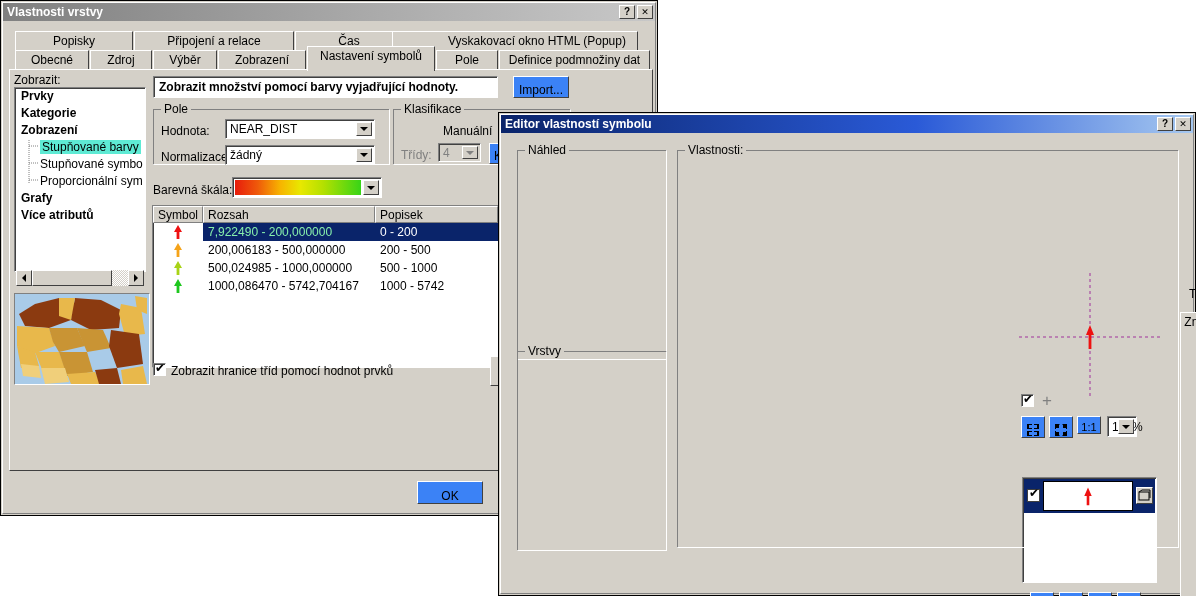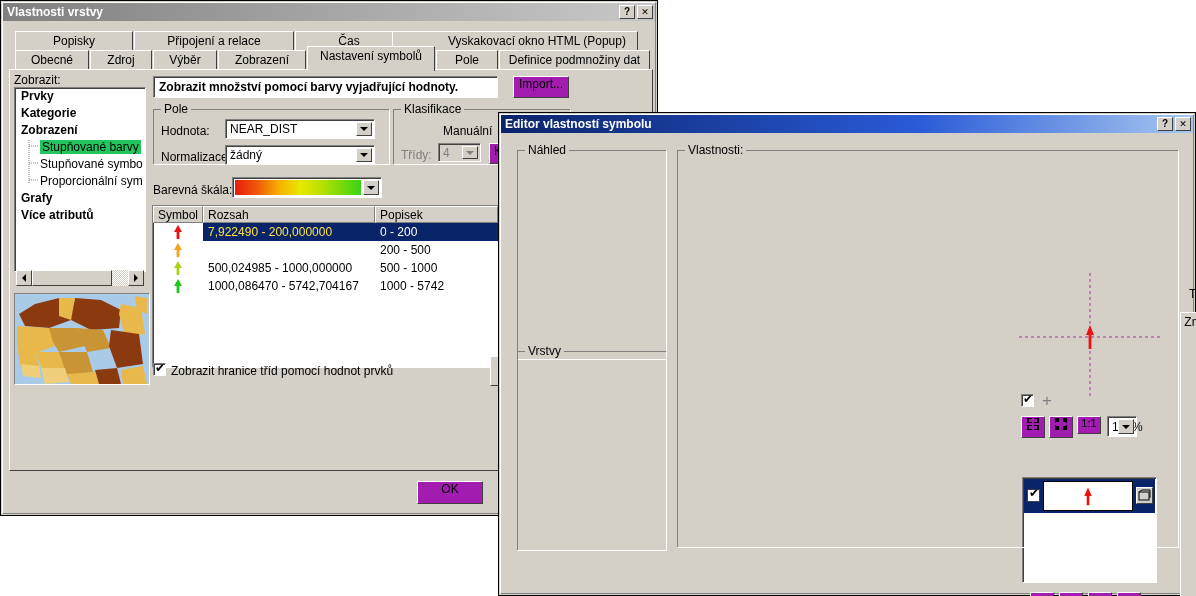--- a/index.html
+++ b/index.html
@@ -38,23 +38,23 @@
          box-shadow:inset 1px 1px 0 #404040;}
   .combo .txt{position:absolute;left:4px;top:50%;transform:translateY(-50%);white-space:nowrap;}
   .combo .arw{position:absolute;right:2px;top:2px;bottom:2px;width:16px;background:#d4d0c8;
               border-top:1px solid #fff;border-left:1px solid #fff;border-right:1px solid #404040;border-bottom:1px solid #404040;
               box-sizing:border-box;display:flex;align-items:center;justify-content:center;}
   .combo.dis{background:#d4d0c8;}
   .combo.dis .txt{color:#808080;}
   .caret{width:0;height:0;border-left:4px solid transparent;border-right:4px solid transparent;border-top:4px solid #000;}
   .caret.dis{border-top-color:#808080;}
 
-  .btn{position:absolute;background:#a21caf;box-sizing:border-box;
+  .btn{position:absolute;background:#3b82f6;box-sizing:border-box;
        border-top:1px solid #fff;border-left:1px solid #fff;border-right:1px solid #404040;border-bottom:1px solid #404040;
-       display:flex;align-items:flex-start;justify-content:center;font-size:12px;cursor:default;}
+       display:flex;align-items:flex-end;justify-content:center;font-size:12px;cursor:default;}
 
   .chk{position:absolute;width:13px;height:13px;background:#fff;box-sizing:border-box;
        border-top:1px solid #808080;border-left:1px solid #808080;border-right:1px solid #fff;border-bottom:1px solid #fff;
        box-shadow:inset 1px 1px 0 #404040;}
   .chk::after{content:"\2714";position:absolute;left:1px;top:-3px;font-size:12px;font-weight:bold;color:#000;}
 
   
   .tab{position:absolute;background:#d4d0c8;box-sizing:border-box;text-align:center;white-space:nowrap;
        border-top:1px solid #fff;border-left:1px solid #fff;border-right:1px solid #404040;
        font-size:12px;padding-top:2px;}
@@ -97,21 +97,21 @@
   <div style="position:absolute;left:8px;top:68px;width:642px;height:400px;background:#d4d0c8;
               border-top:1px solid #fff;border-left:1px solid #fff;border-right:1px solid #404040;border-bottom:1px solid #404040;"></div>
 
   <div class="lbl" style="left:13px;top:72px;">Zobrazit:</div>
 
   <div class="field" style="left:13px;top:86px;width:132px;height:185px;"></div>
   <div style="position:absolute;left:16px;top:88px;width:126px;height:168px;overflow:hidden;">
     <div style="position:absolute;left:4px;top:0px;font-weight:bold;font-size:12px;white-space:nowrap;">Prvky</div>
     <div style="position:absolute;left:4px;top:17px;font-weight:bold;font-size:12px;white-space:nowrap;">Kategorie</div>
     <div style="position:absolute;left:4px;top:34px;font-weight:bold;font-size:12px;white-space:nowrap;">Zobrazení</div>
-    <div style="position:absolute;left:23px;top:51px;font-size:12px;white-space:nowrap;background:#22c55e;padding:0 2px;">Stupňované barvy</div>
+    <div style="position:absolute;left:23px;top:51px;font-size:12px;white-space:nowrap;background:#5eead4;padding:0 2px;">Stupňované barvy</div>
     <div style="position:absolute;left:23px;top:68px;font-size:12px;white-space:nowrap;">Stupňované symboly</div>
     <div style="position:absolute;left:23px;top:85px;font-size:12px;white-space:nowrap;">Proporcionální symboly</div>
     <div style="position:absolute;left:4px;top:102px;font-weight:bold;font-size:12px;white-space:nowrap;">Grafy</div>
     <div style="position:absolute;left:4px;top:119px;font-weight:bold;font-size:12px;white-space:nowrap;">Více atributů</div>
 
     <svg width="126" height="168" style="position:absolute;left:0;top:0;pointer-events:none;">
       <path d="M12 51 L12 95 M12 57 L21 57 M12 74 L21 74 M12 91 L21 91" stroke="#808080" stroke-width="1" stroke-dasharray="1 1" fill="none"></path>
     </svg>
   </div>
 
@@ -202,27 +202,28 @@
     <div style="position:absolute;left:0;top:0;right:0;height:17px;background:#d4d0c8;">
       <div style="position:absolute;left:0;top:0;width:50px;height:17px;box-sizing:border-box;background:#d4d0c8;border-top:1px solid #fff;border-left:1px solid #fff;border-right:1px solid #808080;border-bottom:1px solid #808080;text-align:center;padding-top:1px;"><span>Symbol</span></div>
       <div style="position:absolute;left:50px;top:0;width:172px;height:17px;box-sizing:border-box;background:#d4d0c8;border-top:1px solid #fff;border-left:1px solid #fff;border-right:1px solid #808080;border-bottom:1px solid #808080;padding:1px 0 0 4px;"><span>Rozsah</span></div>
       <div style="position:absolute;left:222px;top:0;right:0;height:17px;box-sizing:border-box;background:#d4d0c8;border-top:1px solid #fff;border-left:1px solid #fff;border-right:1px solid #808080;border-bottom:1px solid #808080;padding:1px 0 0 4px;"><span>Popisek</span></div>
     </div>
     <div id="table-rows" style="position:absolute;left:0;top:17px;right:0;bottom:0;">
         <div style="position: absolute; left: 0px; top: 0px; right: 0px; height: 18px; background: transparent;">
           <div style="position: absolute; left: 0px; top: 0px; width: 50px; height: 18px;"><svg width="50" height="18">
               <polygon points="25,2 29,9 26.4,9 26.4,16 23.6,16 23.6,9 21,9" fill="#ee1111"></polygon>
             </svg></div>
-          <div style="position: absolute; left: 50px; top: 0px; width: 172px; height: 18px; padding: 2px 0px 0px 5px; box-sizing: border-box; white-space: nowrap; background: rgb(10, 36, 106); color: #fde047;">7,922490 - 200,000000</div>
+          <div style="position: absolute; left: 50px; top: 0px; width: 172px; height: 18px; padding: 2px 0px 0px 5px; box-sizing: border-box; white-space: nowrap; background: rgb(10, 36, 106); color: #86efac;">7,922490 - 200,000000</div>
           <div style="position: absolute; left: 222px; top: 0px; right: 0px; height: 18px; padding: 2px 0px 0px 5px; box-sizing: border-box; white-space: nowrap; background: rgb(10, 36, 106); color: rgb(255, 255, 255);">0 - 200</div>
         </div>
         <div style="position: absolute; left: 0px; top: 18px; right: 0px; height: 18px;">
           <div style="position: absolute; left: 0px; top: 0px; width: 50px; height: 18px;"><svg width="50" height="18">
               <polygon points="25,2 29,9 26.4,9 26.4,16 23.6,16 23.6,9 21,9" fill="#f5a319"></polygon>
             </svg></div>
+          <div style="position: absolute; left: 50px; top: 0px; width: 172px; height: 18px; padding: 2px 0px 0px 5px; box-sizing: border-box; white-space: nowrap;">200,006183 - 500,000000</div>
           <div style="position: absolute; left: 222px; top: 0px; right: 0px; height: 18px; padding: 2px 0px 0px 5px; box-sizing: border-box; white-space: nowrap;">200 - 500</div>
         </div>
         <div style="position: absolute; left: 0px; top: 36px; right: 0px; height: 18px;">
           <div style="position: absolute; left: 0px; top: 0px; width: 50px; height: 18px;"><svg width="50" height="18">
               <polygon points="25,2 29,9 26.4,9 26.4,16 23.6,16 23.6,9 21,9" fill="#a8d316"></polygon>
             </svg></div>
           <div style="position: absolute; left: 50px; top: 0px; width: 172px; height: 18px; padding: 2px 0px 0px 5px; box-sizing: border-box; white-space: nowrap;">500,024985 - 1000,000000</div>
           <div style="position: absolute; left: 222px; top: 0px; right: 0px; height: 18px; padding: 2px 0px 0px 5px; box-sizing: border-box; white-space: nowrap;">500 - 1000</div>
         </div>
         <div style="position: absolute; left: 0px; top: 54px; right: 0px; height: 18px;">

